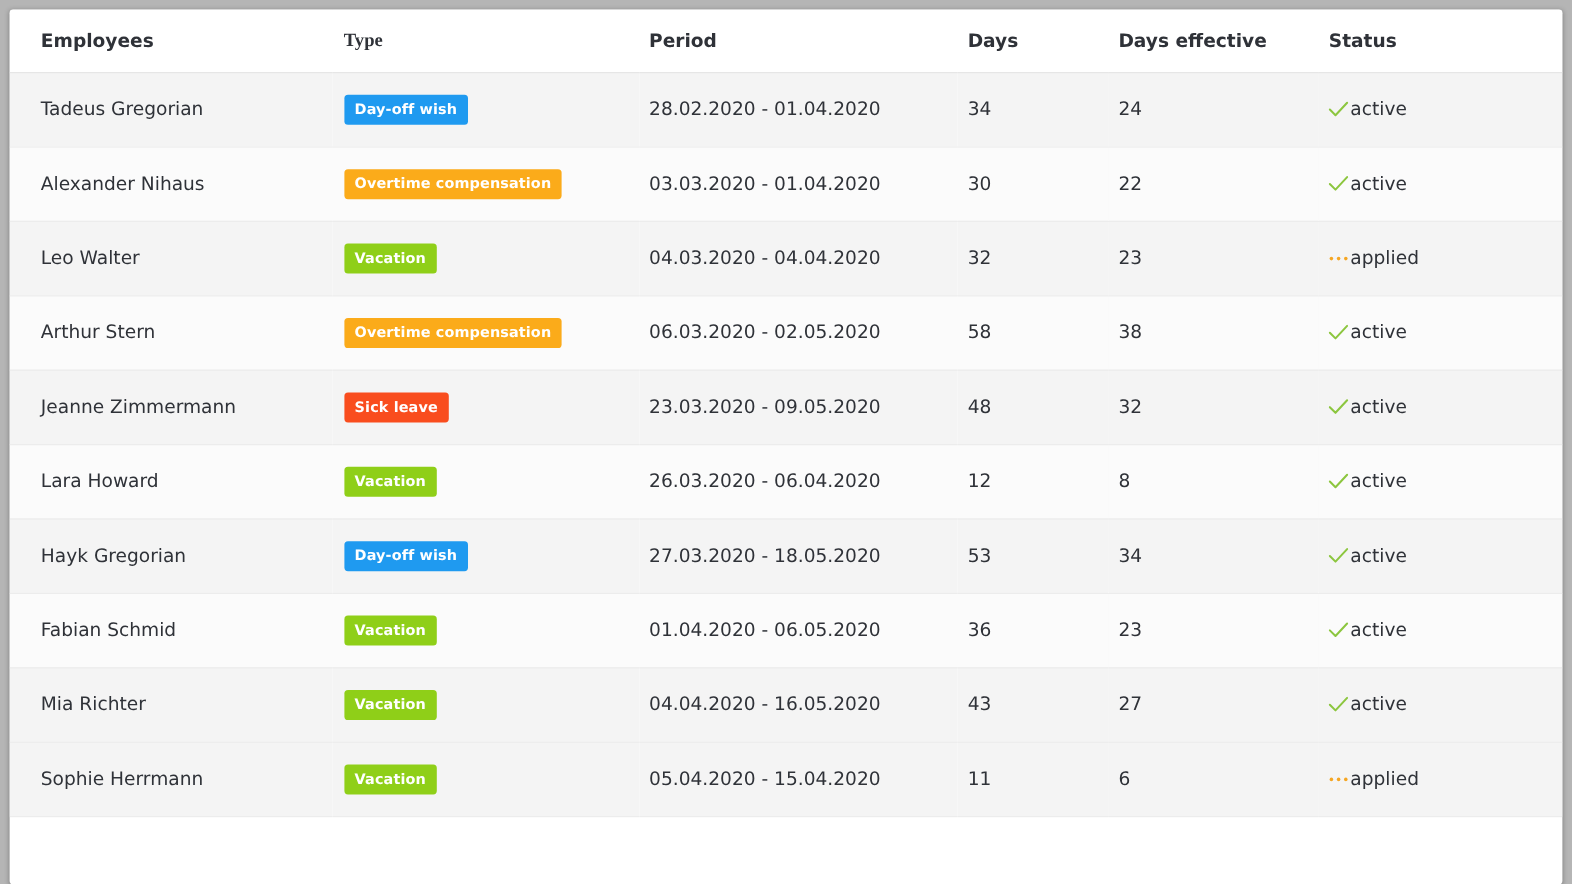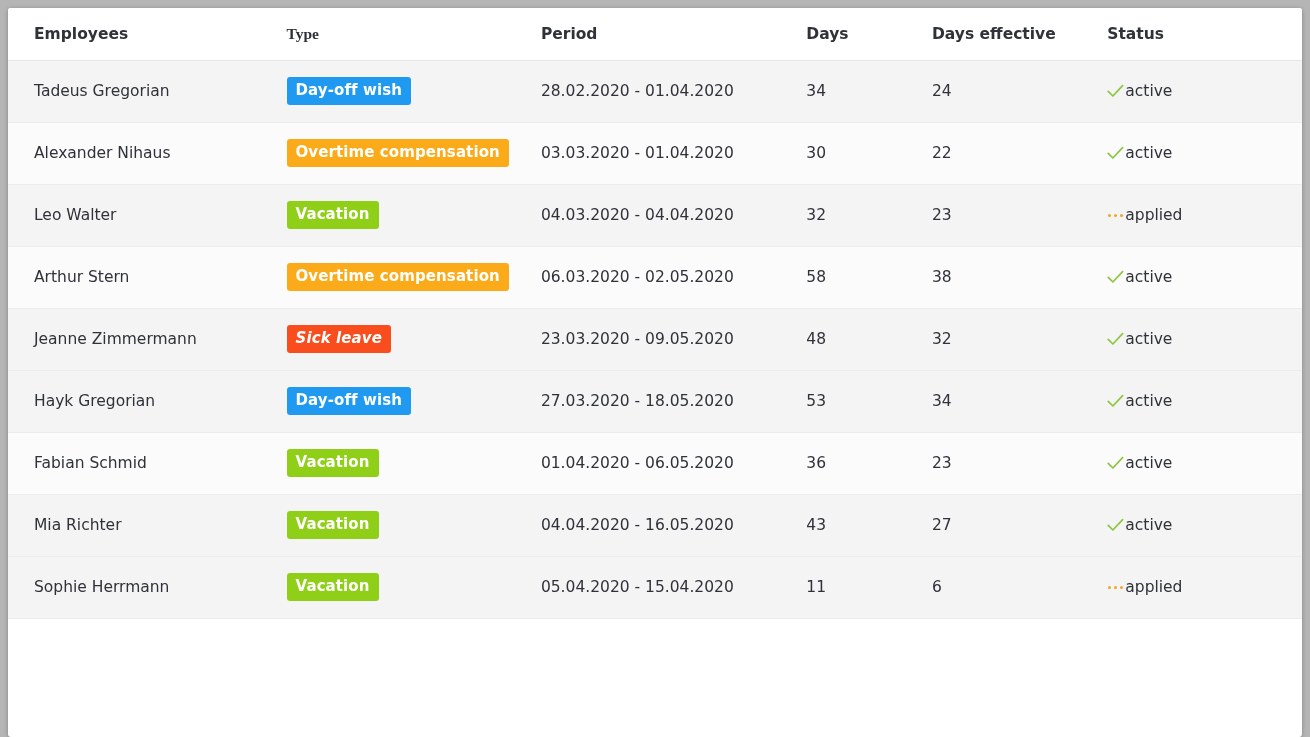--- a/index.html
+++ b/index.html
@@ -78,21 +78,21 @@
   thead .col-type     { padding-left: 10px !important; font-family: Liberation Serif, serif; }
   thead .col-period   { padding-left: 8px !important; }
   thead .col-days     { padding-left: 8px !important; }
   thead .col-dayseff  { padding-left: 8px !important; }
   thead .col-status   { padding-left: 8px !important; }
 
   .badge {
     display: inline-block;
     border-radius: 3px;
     color: #ffffff;
-    font-size: 15px;
+    font-size: 12px;
     font-weight: bold;
     line-height: 1;
     padding: 6px 9px 7px 9px;
     white-space: nowrap;
     letter-spacing: 0.1px;
   }
 
   .status-cell {
     display: flex;
     align-items: center;
@@ -212,24 +212,41 @@
                   <svg width="17" height="14" viewBox="0 0 17 14" fill="none">
                     <path d="M1.2 7.3 L5.9 12 L15.6 1.6" stroke="#8cc63f" stroke-width="1.7" stroke-linecap="round" stroke-linejoin="round"></path>
                   </svg>
                 </span>
                 <span class="status-label">active</span>
               </span>
             </td>
           </tr>
           <tr class="row-even">
             <td class="col-employee nowrap">Jeanne Zimmermann</td>
-            <td class="col-type"><span class="badge" style="background: rgb(249, 77, 30); font-style: italic;">Sick leave</span></td>
+            <td class="col-type"><span class="badge" style="background: rgb(249, 77, 30);">Sick leave</span></td>
             <td class="col-period nowrap">23.03.2020 - 09.05.2020</td>
             <td class="col-days">48</td>
             <td class="col-dayseff">32</td>
+            <td class="col-status">
+              <span class="status-cell">
+                <span class="status-icon">
+                  <svg width="17" height="14" viewBox="0 0 17 14" fill="none">
+                    <path d="M1.2 7.3 L5.9 12 L15.6 1.6" stroke="#8cc63f" stroke-width="1.7" stroke-linecap="round" stroke-linejoin="round"></path>
+                  </svg>
+                </span>
+                <span class="status-label">active</span>
+              </span>
+            </td>
+          </tr>
+          <tr class="row-odd">
+            <td class="col-employee nowrap">Lara Howard</td>
+            <td class="col-type"><span class="badge" style="background: rgb(143, 207, 24);">Vacation</span></td>
+            <td class="col-period nowrap">26.03.2020 - 06.04.2020</td>
+            <td class="col-days">12</td>
+            <td class="col-dayseff">8</td>
             <td class="col-status">
               <span class="status-cell">
                 <span class="status-icon">
                   <svg width="17" height="14" viewBox="0 0 17 14" fill="none">
                     <path d="M1.2 7.3 L5.9 12 L15.6 1.6" stroke="#8cc63f" stroke-width="1.7" stroke-linecap="round" stroke-linejoin="round"></path>
                   </svg>
                 </span>
                 <span class="status-label">active</span>
               </span>
             </td>

